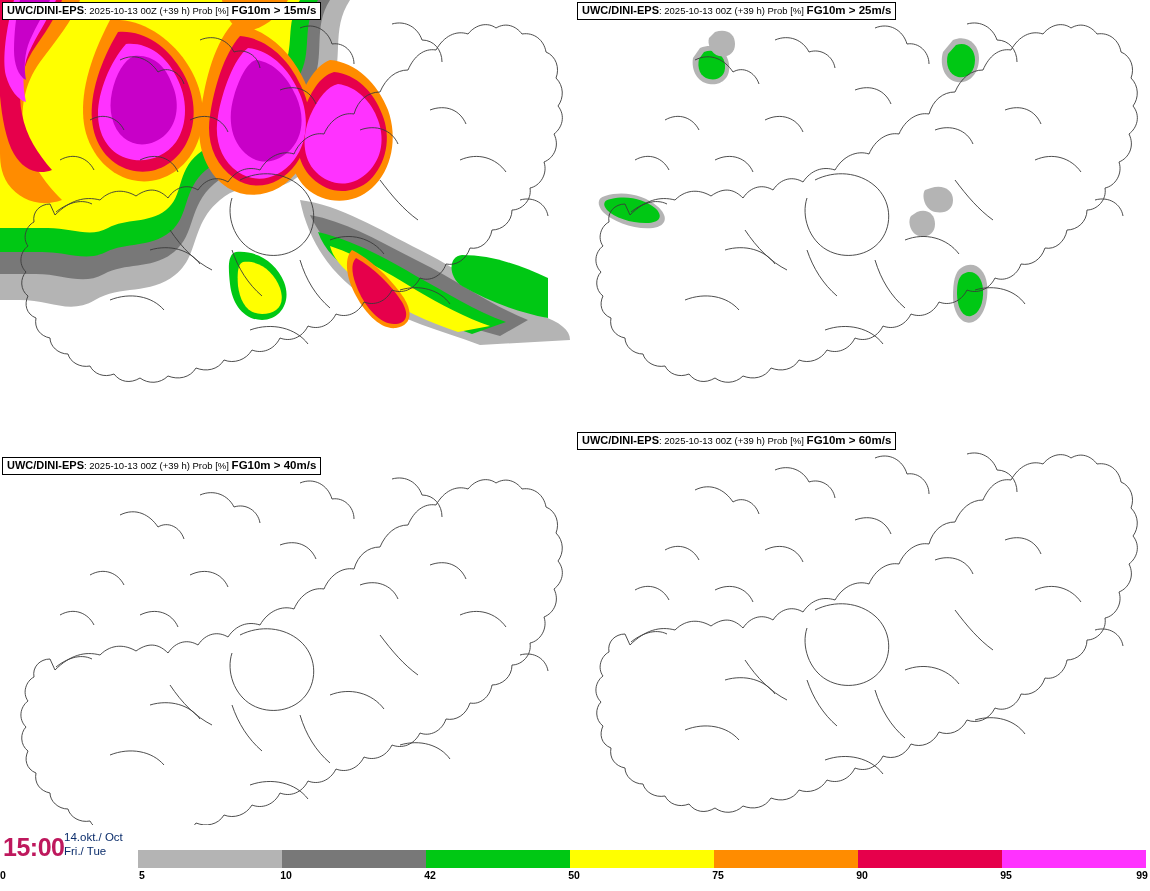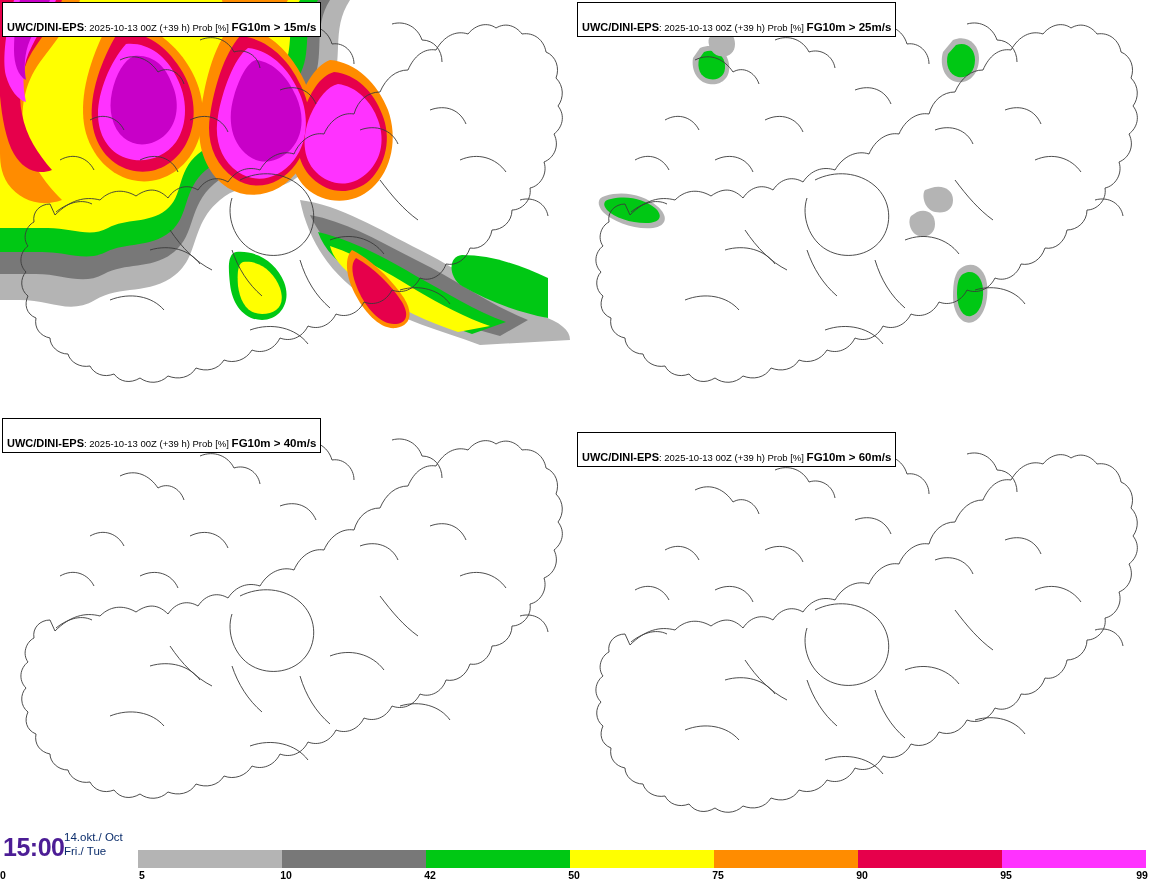--- a/index.html
+++ b/index.html
@@ -2,35 +2,35 @@
 <html><head>
 <meta charset="utf-8">
 <style>
   html,body{margin:0;padding:0;background:#ffffff;}
   body{width:1150px;height:891px;font-family:"Liberation Sans",sans-serif;overflow:hidden;position:relative;}
 
   .grid{position:absolute;left:0;top:0;width:1150px;height:860px;}
   .panel{position:absolute;width:575px;height:430px;overflow:hidden;background:#ffffff;}
   .p-tl{left:0;top:0;}
   .p-tr{left:575px;top:0;text-align:right;}
-  .p-bl{left:0;top:416px;}
+  .p-bl{left:0;top:455px;}
   .p-br{left:575px;top:430px;}
 
   .map-svg{position:absolute;left:0;top:0;width:575px;height:430px;display:block;}
 
   .label{position:absolute;left:2px;top:2px;background:#ffffff;border:1px solid #000000;
-         padding:18px 4px 2px 4px;font-size:11px;line-height:13px;white-space:nowrap;z-index:5;}
+         padding:1px 4px 2px 4px;font-size:11px;line-height:13px;white-space:nowrap;z-index:5;}
   .label .mdl{font-weight:bold;font-size:11px;}
   .label .meta{font-size:9.5px;}
   .label .thr{font-weight:bold;font-size:11.5px;}
 
   
   .bottombar{position:absolute;left:0;top:825px;width:1150px;height:66px;background:#ffffff;}
   .timebox{position:absolute;left:0;top:0;width:138px;height:40px;}
-  .bigtime{position:absolute;left:3px;top:8px;font-size:25px;font-weight:bold;color:#4c1d95;letter-spacing:-0.5px;}
+  .bigtime{position:absolute;left:3px;top:8px;font-size:25px;font-weight:bold;color:#be185d;letter-spacing:-0.5px;}
   .dateblk{position:absolute;left:64px;top:5px;font-size:11.5px;font-weight:normal;color:#0b2d6b;line-height:14px;}
 
   .cbar-wrap{position:absolute;left:138px;top:25px;width:1008px;height:18px;}
   .cbar{position:absolute;left:0;top:0;width:1008px;height:18px;display:flex;}
   .cbar div{height:18px;}
   .ticks{position:absolute;left:0;top:19px;width:1008px;height:16px;}
   .tick{position:absolute;top:0;font-size:10.5px;font-weight:bold;color:#000;transform:translateX(-50%);}
   .tick0{position:absolute;left:0px;top:44px;font-size:10.5px;font-weight:bold;color:#000;}
 </style>
 </head>

